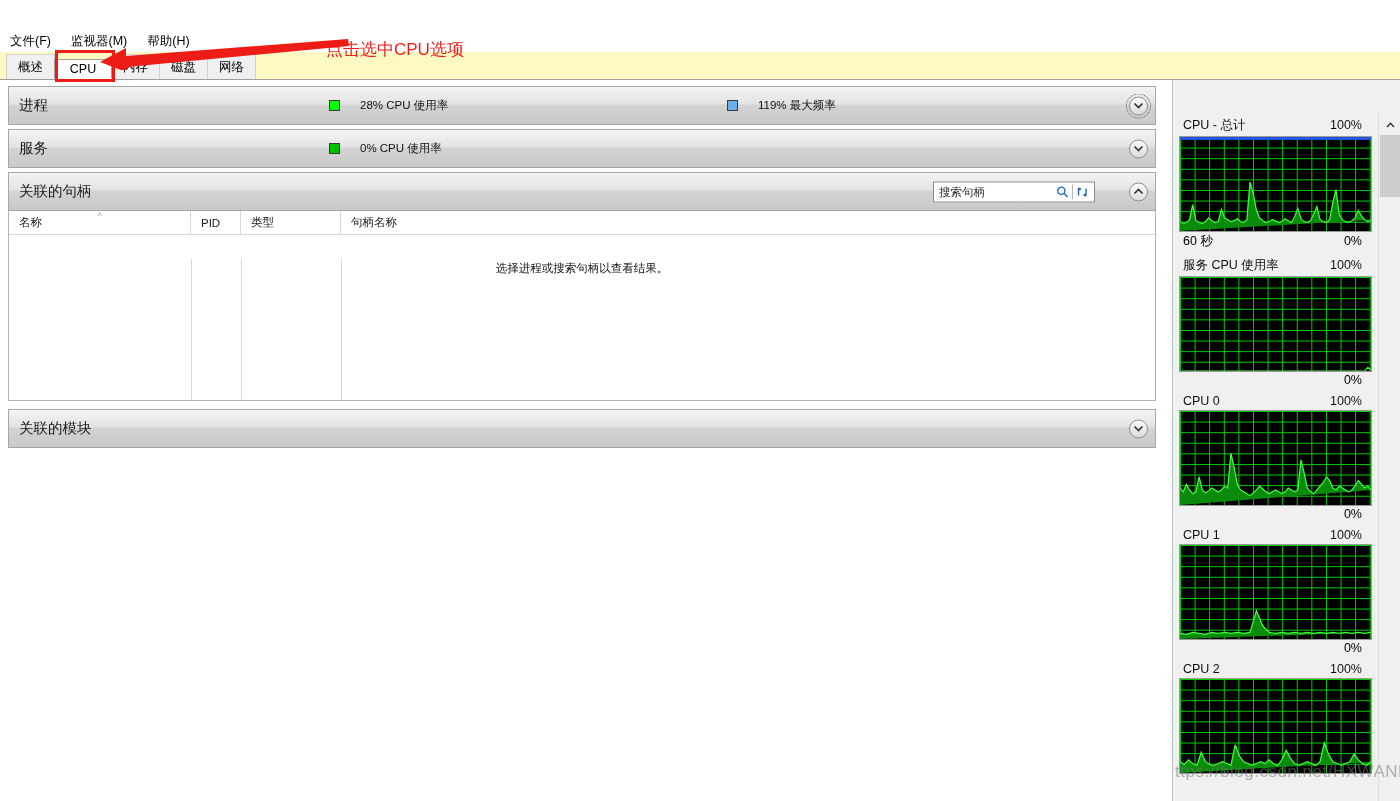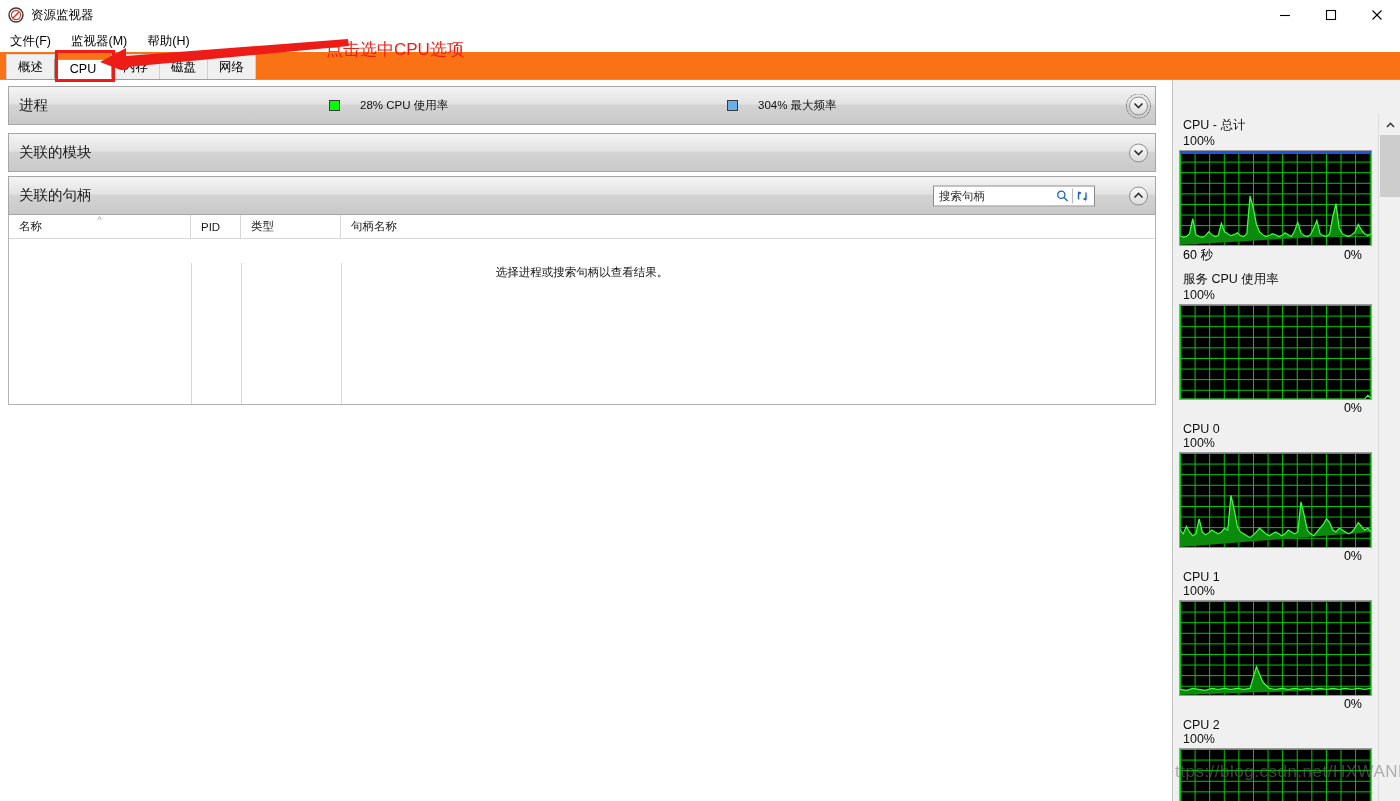--- a/index.html
+++ b/index.html
@@ -35,21 +35,21 @@
   
   .menubar {
     position: absolute; left: 0; top: 30px; width: 1196px; height: 22px;
     background: #ffffff; display: flex; align-items: center; padding-left: 10px;
   }
   .menu-item { font-size: 12.5px; margin-right: 20px; color: #000; white-space: nowrap; }
 
   
   .tabstrip {
     position: absolute; left: 0; top: 52px; width: 1400px; height: 28px;
-    background: #f97316;
+    background: #fef9c3;
     border-bottom: 1px solid #9d9d9d;
     display: flex; align-items: flex-end; padding-left: 6px;
   }
   .tab {
     height: 25px; min-width: 44px; padding: 0 11px;
     display: flex; align-items: center; justify-content: center;
     font-size: 12.5px; color: #000;
     background: #f0f0f0;
     border-left: 1px solid #cfcfcf; border-right: 1px solid #cfcfcf;
     border-top: 1px solid #d9d9d9;
@@ -159,21 +159,21 @@
     border-left: 1px solid #9b9b9b;
   }
 
   .graphs {
     position: absolute; left: 0; top: 34px; right: 22px; bottom: 0;
     overflow: hidden; padding: 0 6px;
   }
   .graph-block { margin-bottom: 2px; position: relative; }
   .graph-head {
     display: flex; align-items: baseline; justify-content: space-between;
-    font-size: 12.5px; color: #111; padding: 3px 10px 2px 4px; position: relative; flex-direction: column;
+    font-size: 12.5px; color: #111; padding: 3px 10px 2px 4px; position: relative;
   }
   .graph-head .pct { font-size: 12.5px; }
   .plot {
     height: 96px; background: #000; border: 1px solid #9a9a9a;
     position: relative; overflow: hidden;
   }
   .plot .grid {
     position: absolute; inset: 0;
     background-image:
       linear-gradient(to right, #00d000 1px, transparent 1px),
@@ -221,48 +221,20 @@
     font-size: 17px; color: rgba(120,120,120,.55);
     letter-spacing: .5px; z-index: 40; white-space: nowrap;
     font-family: "Liberation Sans", sans-serif;
   }
 </style>
 </head>
 <body>
 
 <div class="app">
 
-  <div class="titlebar">
-    <span class="app-icon">
-      <svg width="16" height="16" viewBox="0 0 16 16">
-        <circle cx="8" cy="8" r="7" fill="none" stroke="#3a3a3a" stroke-width="1.4"></circle>
-        <circle cx="8" cy="8" r="4.6" fill="none" stroke="#d23b2e" stroke-width="1.2"></circle>
-        <line x1="5" y1="11" x2="11" y2="5" stroke="#d23b2e" stroke-width="1.6"></line>
-      </svg>
-    </span>
-    <span class="title-text">资源监视器</span>
-    <div class="win-controls">
-      <div class="win-btn">
-        <svg width="12" height="12" viewBox="0 0 12 12">
-            <line x1="1" y1="6.5" x2="11" y2="6.5" stroke="#000" stroke-width="1.1"></line>
-          </svg>
-      </div>
-      <div class="win-btn">
-        <svg width="12" height="12" viewBox="0 0 12 12">
-            <rect x="1.5" y="1.5" width="9" height="9" fill="none" stroke="#000" stroke-width="1.1"></rect>
-          </svg>
-      </div>
-      <div class="win-btn">
-        <svg width="12" height="12" viewBox="0 0 12 12">
-            <line x1="1.5" y1="1.5" x2="10.5" y2="10.5" stroke="#000" stroke-width="1.1"></line>
-            <line x1="10.5" y1="1.5" x2="1.5" y2="10.5" stroke="#000" stroke-width="1.1"></line>
-          </svg>
-      </div>
-    </div>
-  </div>
 
   <div class="menubar">
     <span class="menu-item">文件(F)</span>
     <span class="menu-item">监视器(M)</span>
     <span class="menu-item">帮助(H)</span>
   </div>
 
   <div class="tabstrip">
     <div class="tab">概述</div>
     <div class="tab active">CPU</div>
@@ -275,34 +247,37 @@
 
     <div class="section">
       <div class="sec-header">
         <span class="sec-title">进程</span>
         <span class="sec-metric" style="left:320px;">
           <span class="swatch" style="background:#00ff00;"></span>
           <span>28% CPU 使用率</span>
         </span>
         <span class="sec-metric" style="left:718px;">
           <span class="swatch" style="background:#6ab0e8;"></span>
-          <span>304% 最大频率</span>
+          <span>119% 最大频率</span>
         </span>
         <span class="chevron-btn focused">
           <svg width="11" height="8" viewBox="0 0 11 8">
               <polyline points="1.5,2 5.5,6 9.5,2" fill="none" stroke="#333" stroke-width="1.7"></polyline>
             </svg>
         </span>
       </div>
     </div>
 
-
-    <div class="section" style="margin-top:8px;">
+    <div class="section">
       <div class="sec-header">
-        <span class="sec-title">关联的模块</span>
+        <span class="sec-title">服务</span>
+        <span class="sec-metric" style="left:320px;">
+          <span class="swatch hatch" style="background:#00c000;"></span>
+          <span>0% CPU 使用率</span>
+        </span>
         <span class="chevron-btn">
           <svg width="11" height="8" viewBox="0 0 11 8">
               <polyline points="1.5,2 5.5,6 9.5,2" fill="none" stroke="#333" stroke-width="1.7"></polyline>
             </svg>
         </span>
       </div>
     </div>
 
     <div class="section">
       <div class="sec-header">
@@ -348,20 +323,31 @@
           <div class="col-lines">
             <div class="col-line" style="left:182px;"></div>
             <div class="col-line" style="left:232px;"></div>
             <div class="col-line" style="left:332px;"></div>
           </div>
           <div class="empty-msg">选择进程或搜索句柄以查看结果。</div>
         </div>
       </div>
     </div>
 
+    <div class="section" style="margin-top:8px;">
+      <div class="sec-header">
+        <span class="sec-title">关联的模块</span>
+        <span class="chevron-btn">
+          <svg width="11" height="8" viewBox="0 0 11 8">
+              <polyline points="1.5,2 5.5,6 9.5,2" fill="none" stroke="#333" stroke-width="1.7"></polyline>
+            </svg>
+        </span>
+      </div>
+    </div>
+
   </div>
 
   <div class="sidebar">
 
 
     <div class="graphs">
 
       <div class="graph-block">
         <div class="graph-head">
           <span>CPU - 总计</span>

